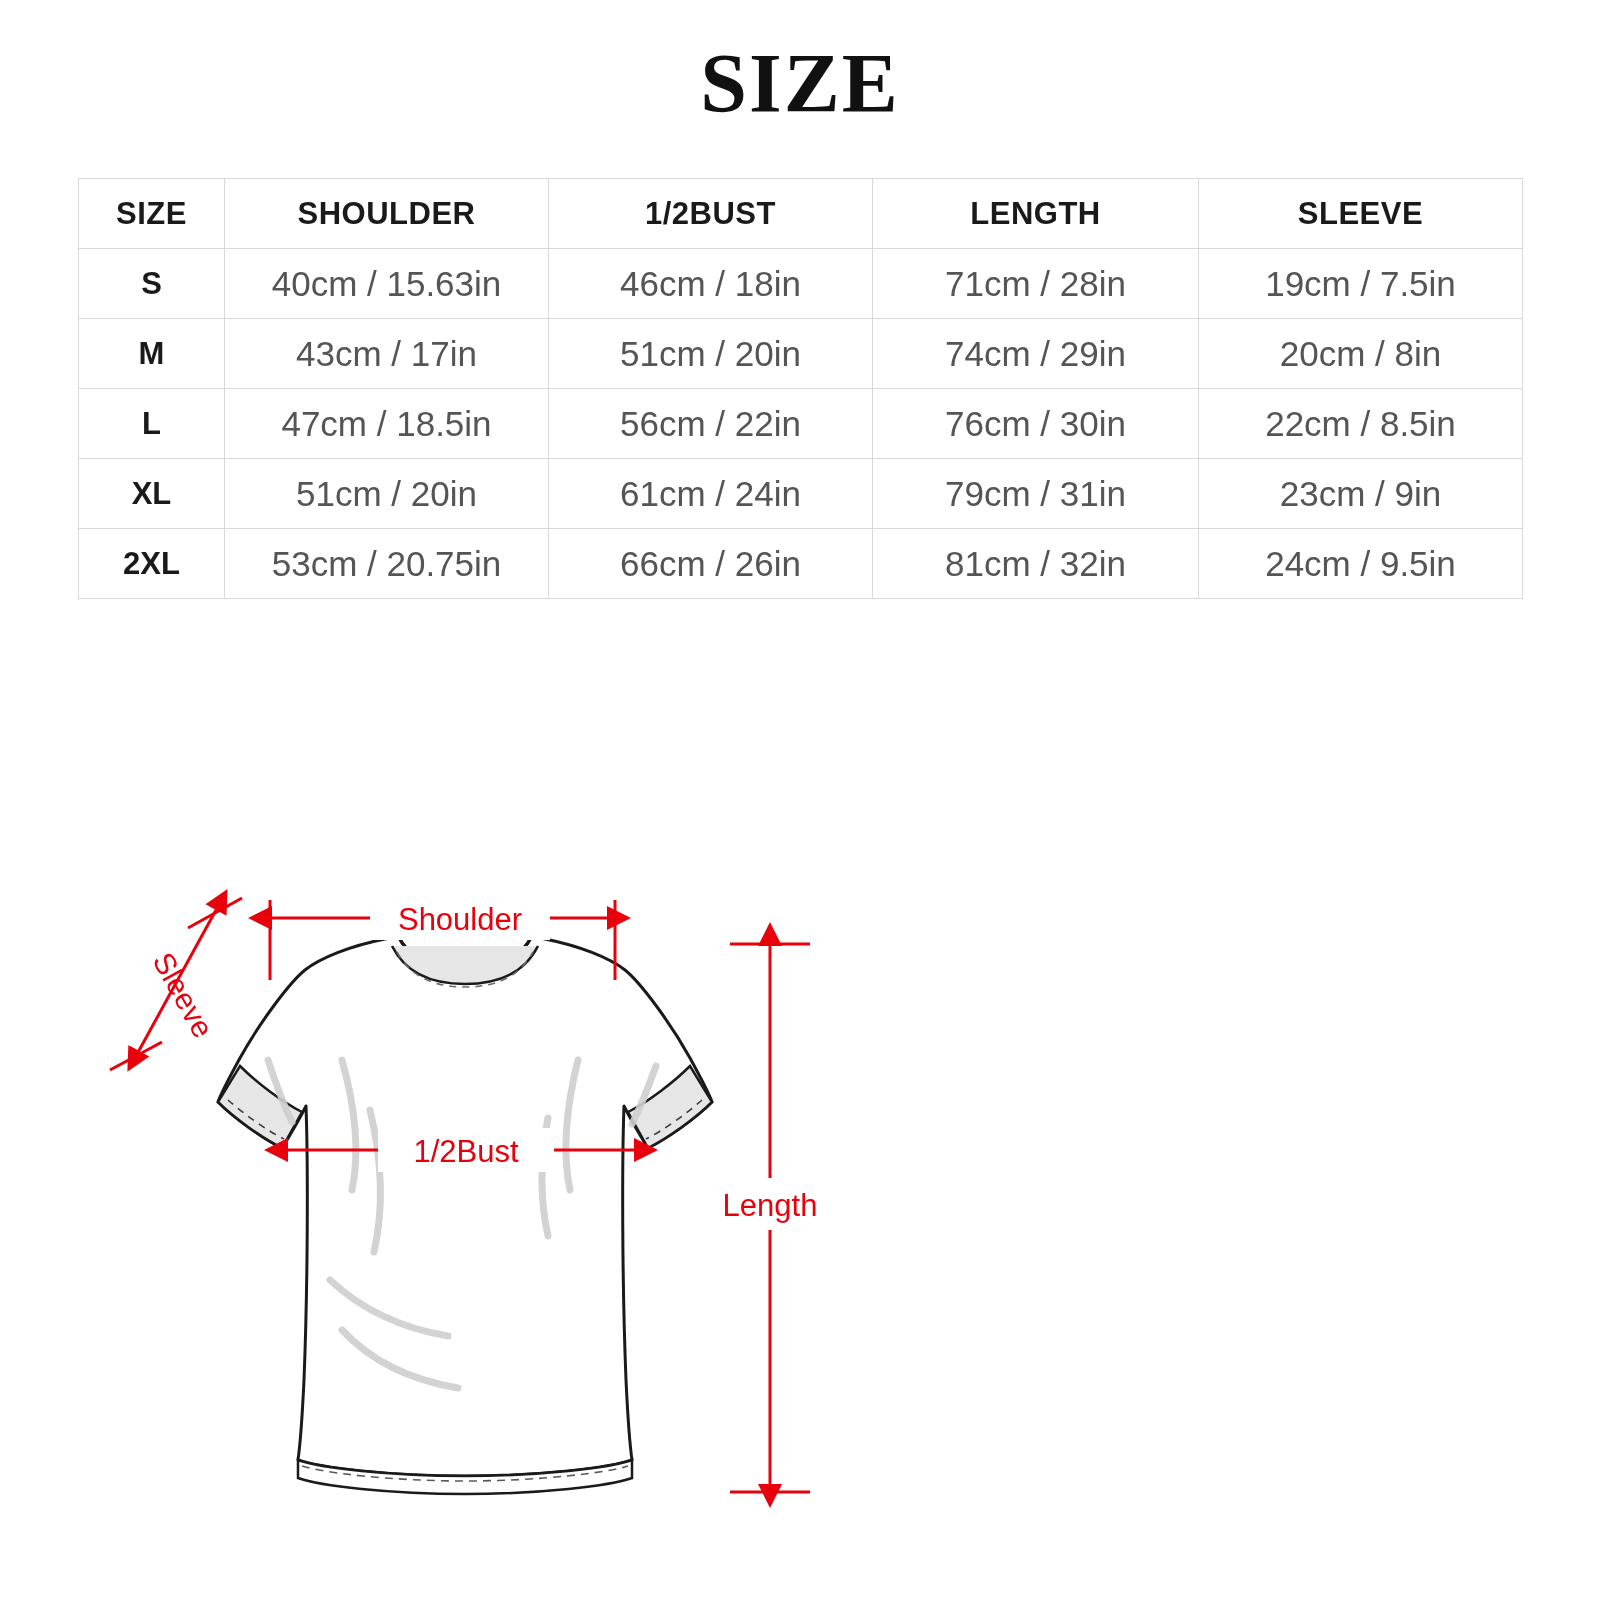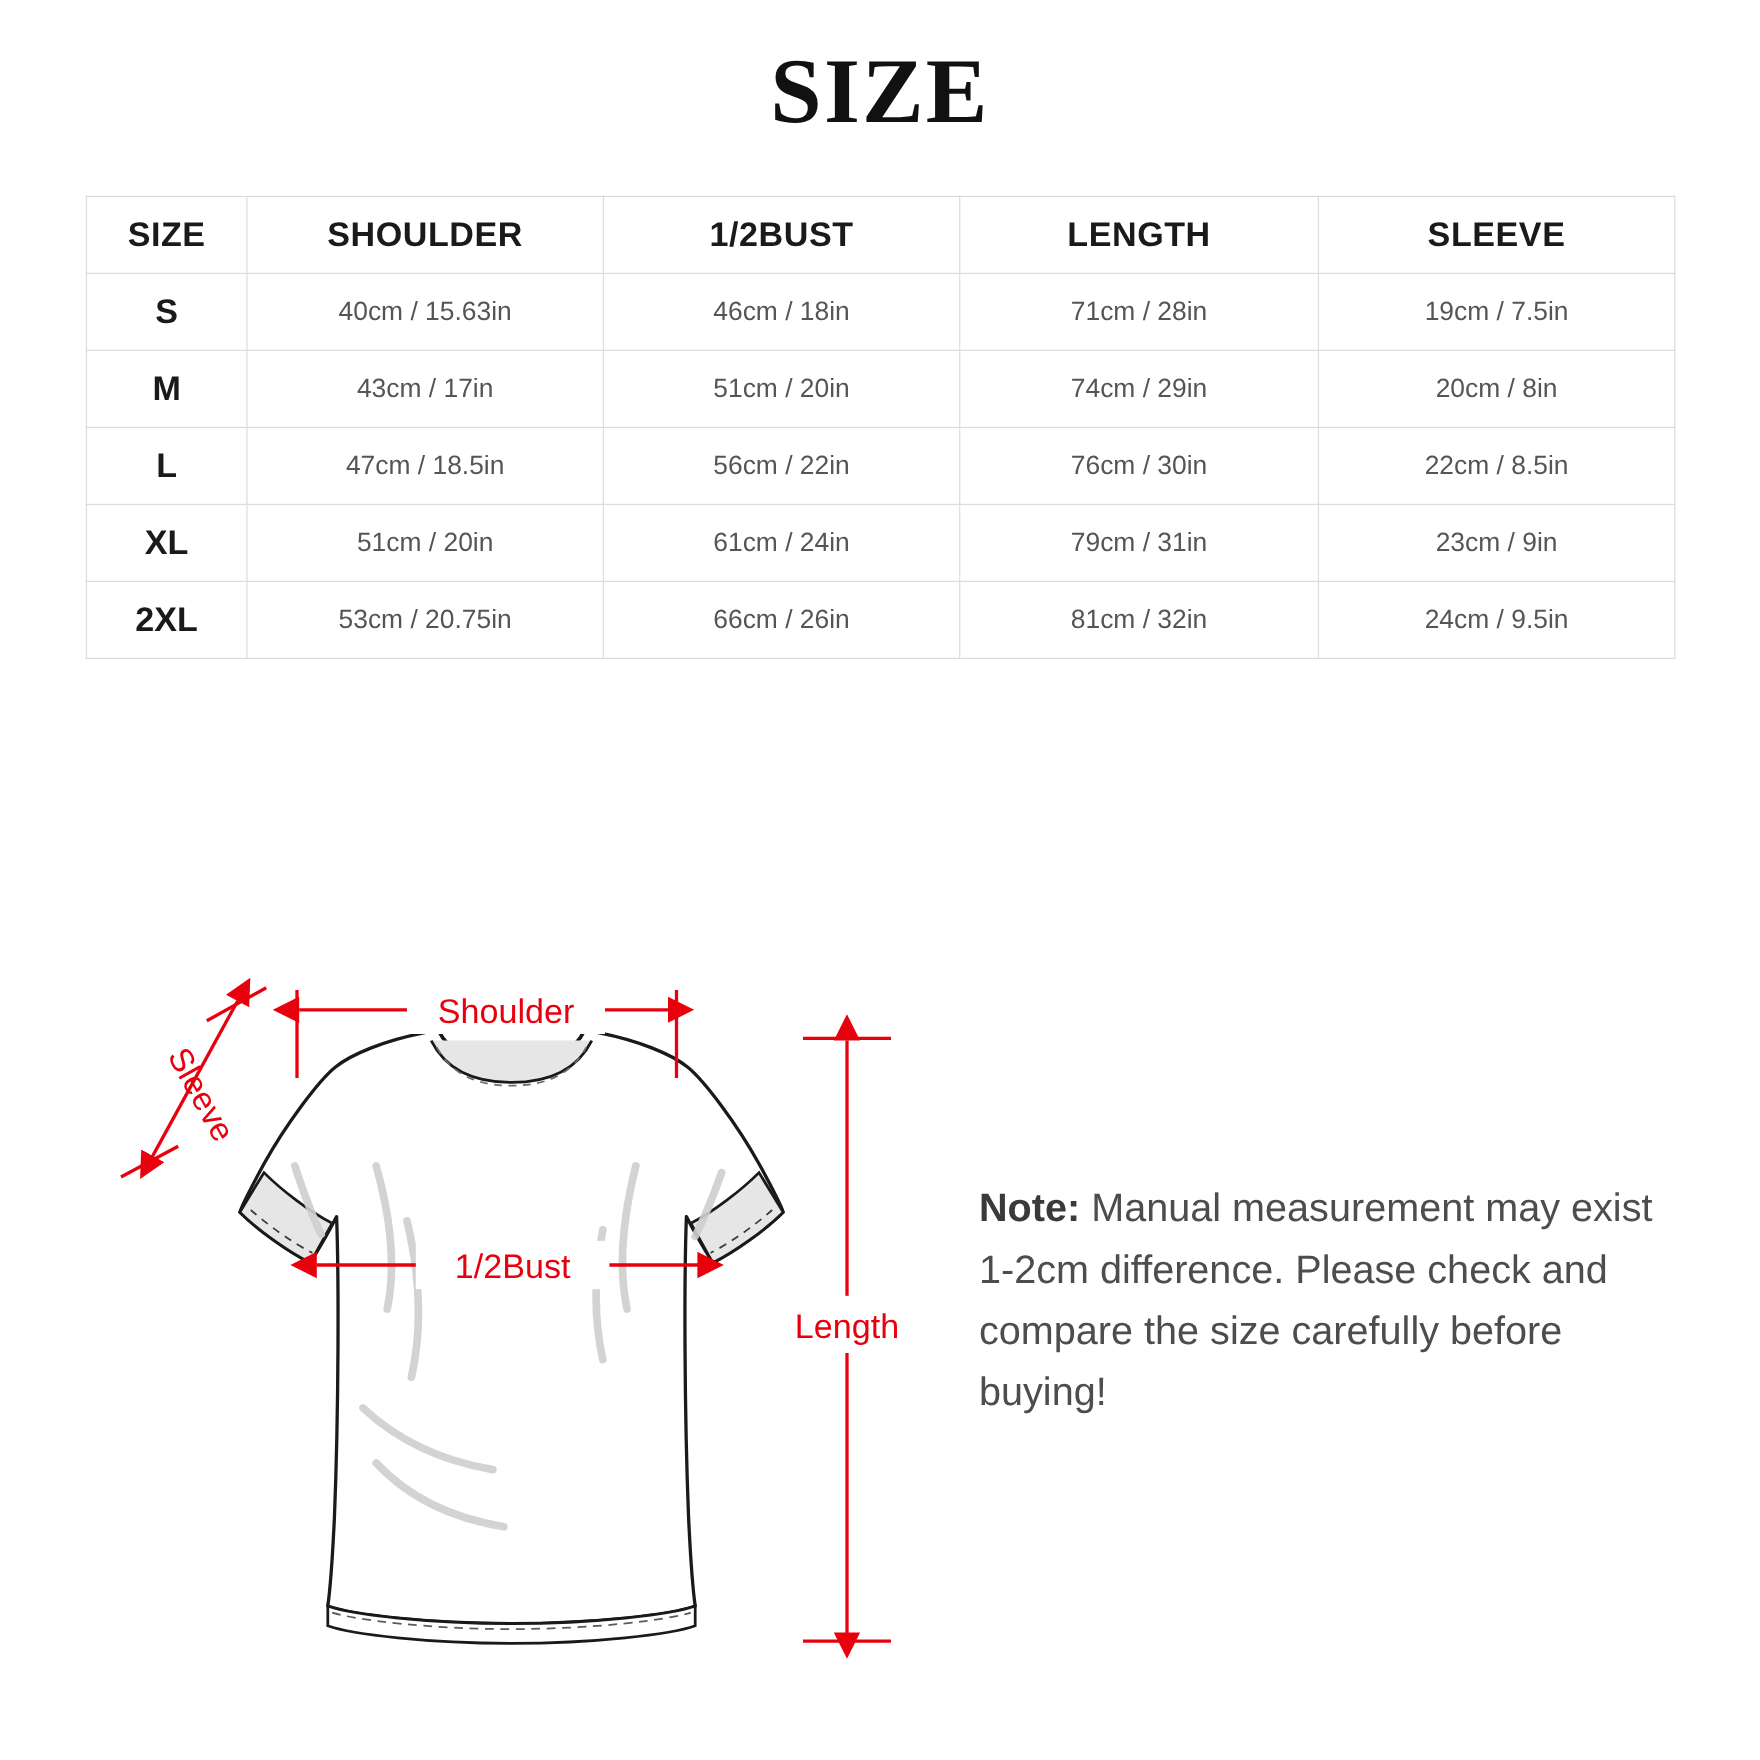--- a/index.html
+++ b/index.html
@@ -47,21 +47,21 @@
     font-weight: 700;
     color: #1a1a1a;
     letter-spacing: 0.5px;
   }
   table.size-table td.size-cell {
     font-size: 31px;
     font-weight: 700;
     color: #1a1a1a;
   }
   table.size-table td.val {
-    font-size: 24px;
+    font-size: 35px;
     font-weight: 400;
     color: #555555;
   }
   col.c0 { width: 146px; }
   col.c1 { width: 324px; }
   col.c2 { width: 324px; }
   col.c3 { width: 326px; }
   col.c4 { width: 324px; }
 
   .diagram {
@@ -232,17 +232,14 @@
 
     <g>
       <line x1="660" y1="84" x2="740" y2="84" stroke="#e8000d" stroke-width="3"></line>
       <line x1="660" y1="632" x2="740" y2="632" stroke="#e8000d" stroke-width="3"></line>
       <line x1="700" y1="86" x2="700" y2="630" stroke="#e8000d" stroke-width="3" marker-start="url(#arrL)" marker-end="url(#arrR)"></line>
       <rect x="652" y="318" width="96" height="52" fill="#ffffff"></rect>
       <text class="red-label" x="700" y="356" font-size="31" text-anchor="middle">Length</text>
     </g>
   </svg>
 
-  <div class="note">
-    <b>Note:</b><span> Manual measurement may exist 1-2cm difference. Please check and compare the size carefully before buying!</span>
-  </div>
 
 </div>
 
 </body></html>

